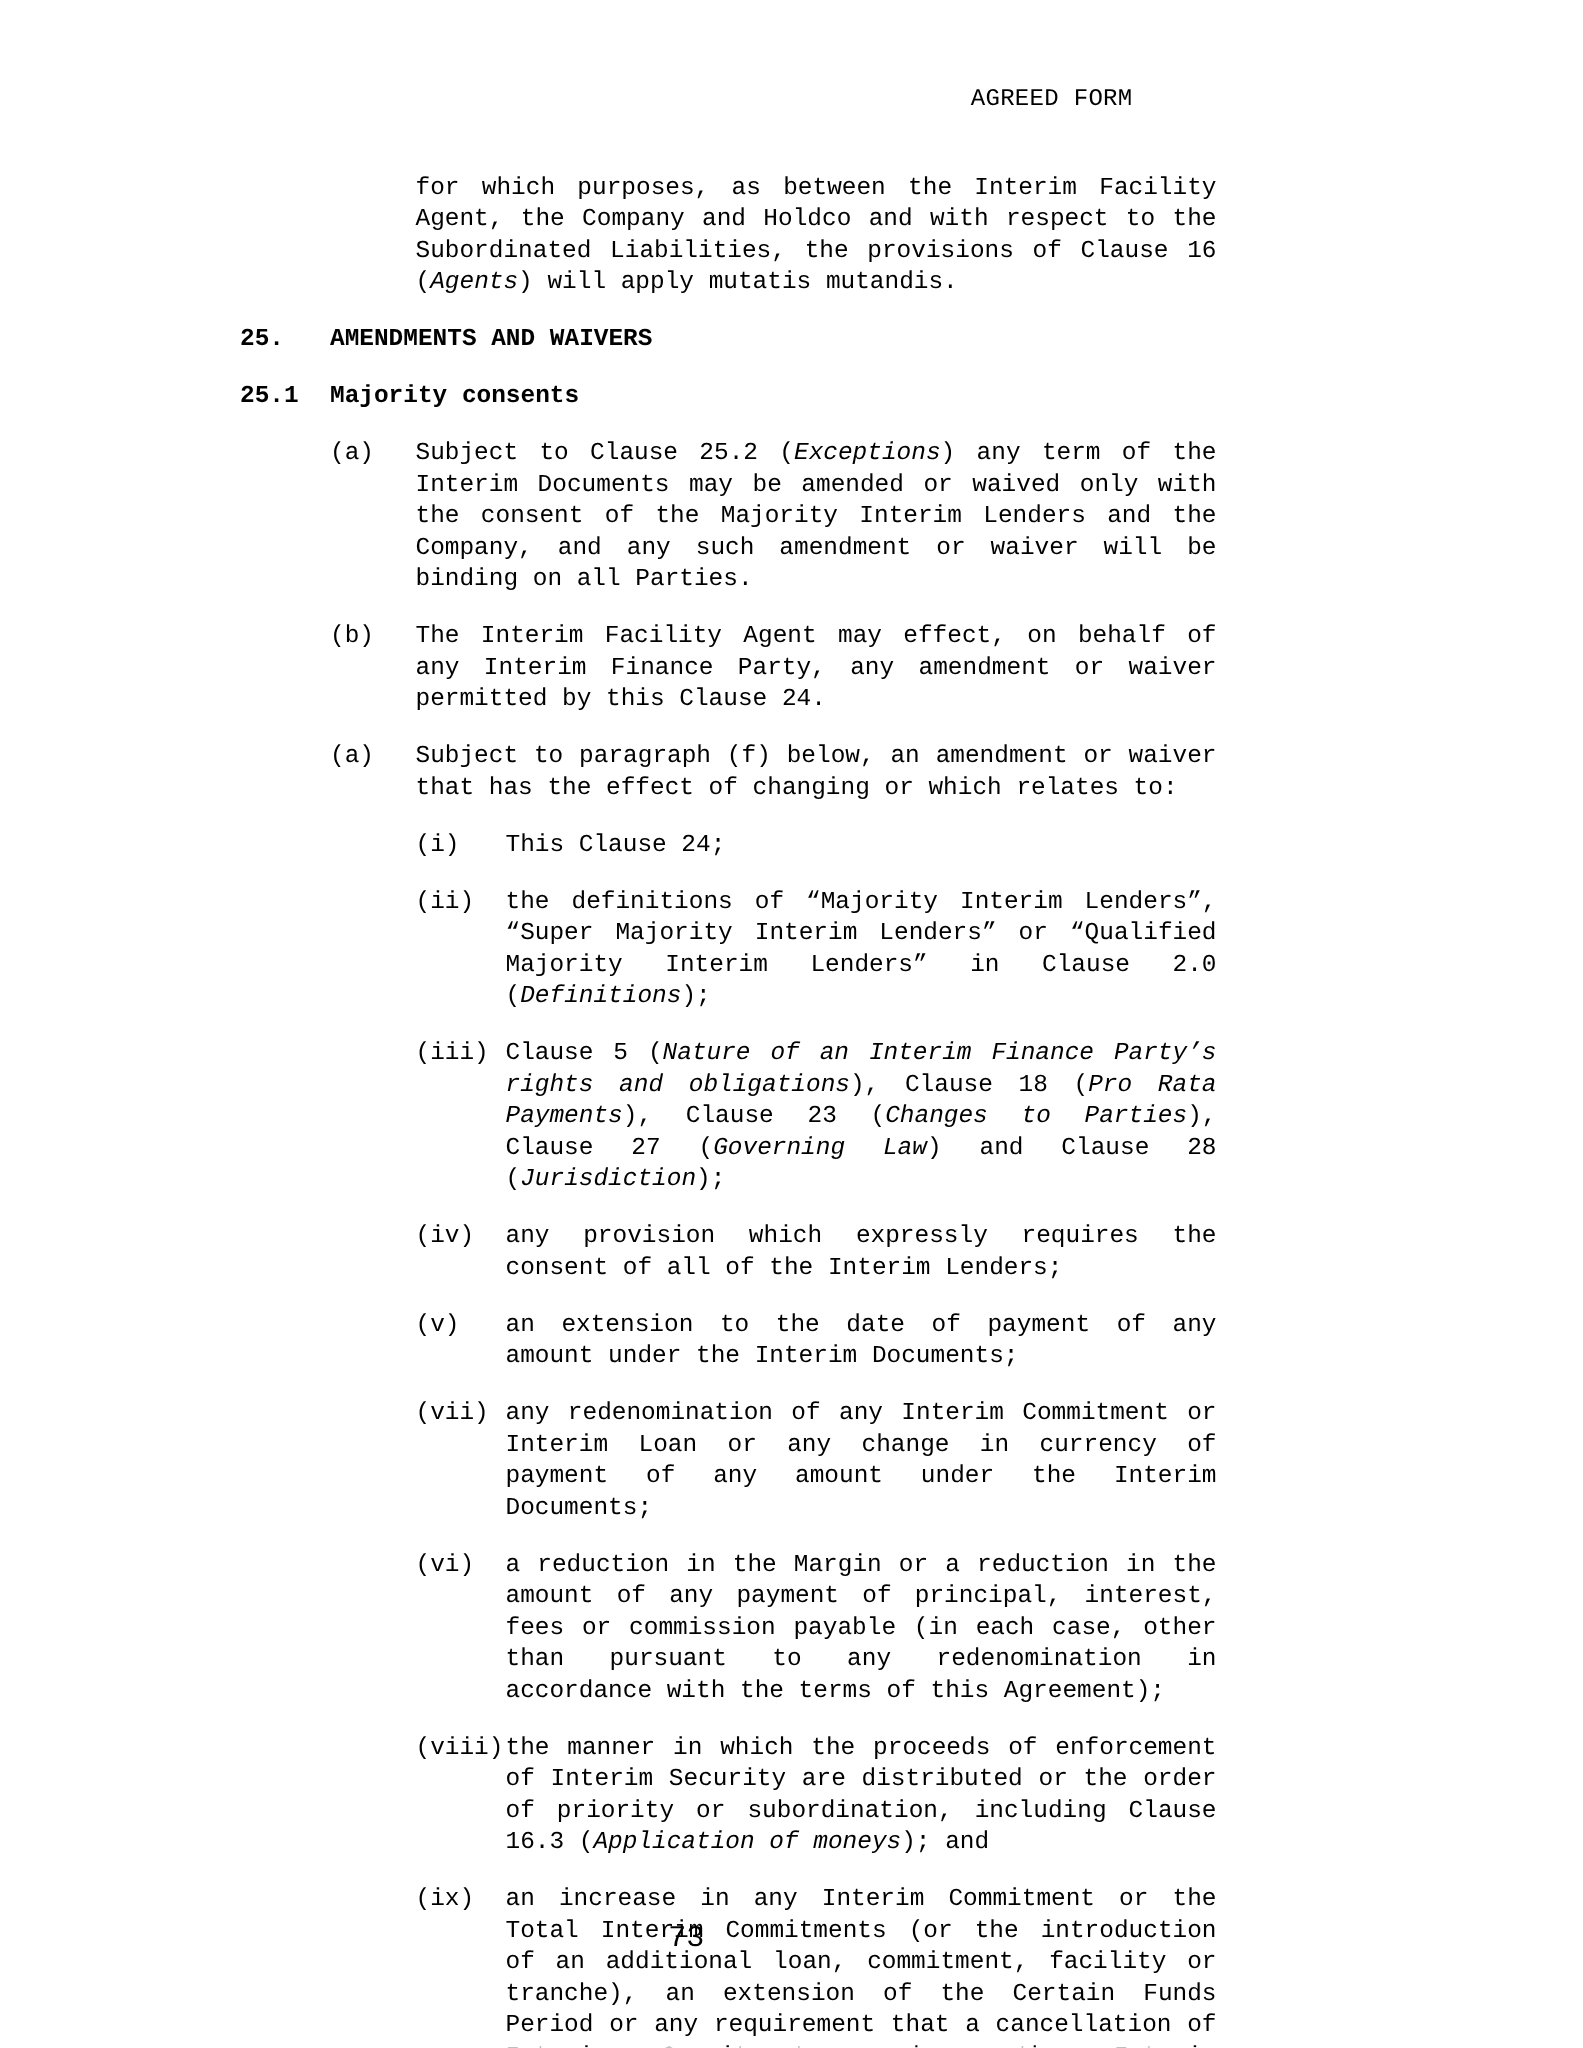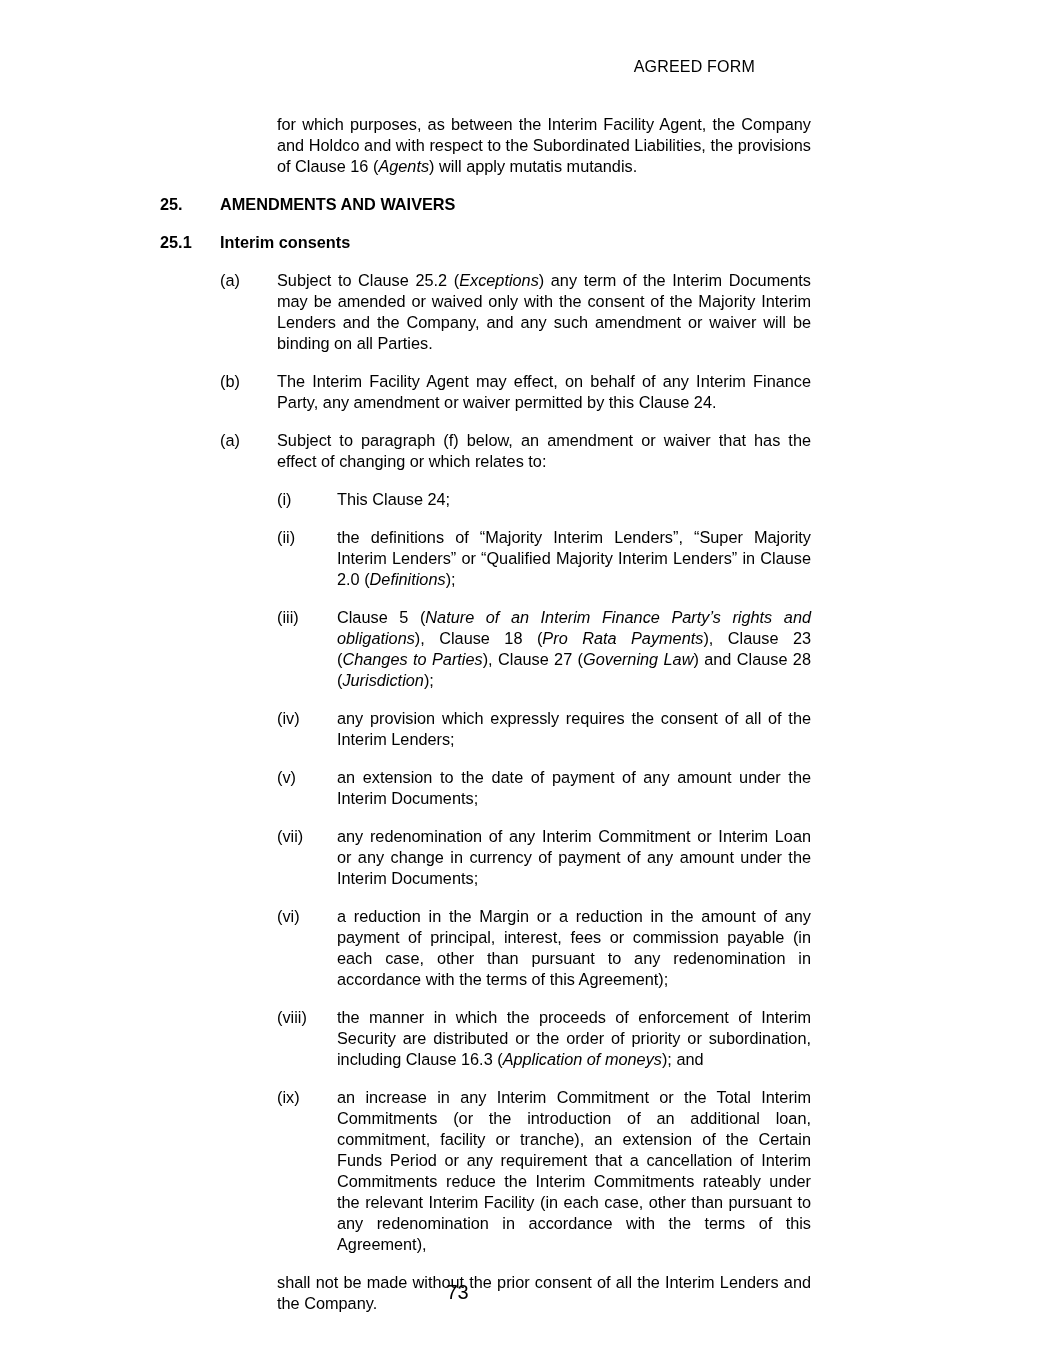--- a/index.html
+++ b/index.html
@@ -6,21 +6,21 @@
     margin: 0;
     padding: 0;
     background: #ffffff;
   }
   .page {
     position: relative;
     width: 915px;
     height: 1365px;
     background: #ffffff;
     color: #000000;
-    font-family: Liberation Sans, sans-serif;
+    font-family: Liberation Mono, monospace;
     font-size: 16.3px;
     line-height: 21px;
     overflow: hidden;
   }
   .doc-header {
     position: absolute;
     top: 56px;
     right: 160px;
     font-size: 16px;
     letter-spacing: 0.2px;
@@ -69,21 +69,21 @@
   <div class="doc-header">AGREED FORM</div>
 
   <div class="content">
       <div class="block para ind2"><span>for which purposes, as between the Interim Facility Agent, the Company and Holdco and with respect to the Subordinated Liabilities, the provisions of Clause 16 (</span><span class="it">Agents</span><span>) will apply mutatis mutandis.</span></div>
       <div class="block heading">
         <span class="num">25.</span>
         <span class="htext">AMENDMENTS AND WAIVERS</span>
       </div>
       <div class="block heading">
         <span class="num">25.1</span>
-        <span class="htext">Interim consents</span>
+        <span class="htext">Majority consents</span>
       </div>
       <div class="block item l1">
         <span class="marker">(a)</span>
         <span class="body"><span>Subject to Clause 25.2 (</span><span class="it">Exceptions</span><span>) any term of the Interim Documents may be amended or waived only with the consent of the Majority Interim Lenders and the Company, and any such amendment or waiver will be binding on all Parties.</span></span>
       </div>
       <div class="block item l1">
         <span class="marker">(b)</span>
         <span class="body"><span>The Interim Facility Agent may effect, on behalf of any Interim Finance Party, any amendment or waiver permitted by this Clause 24.</span></span>
       </div>
       <div class="block item l1">

